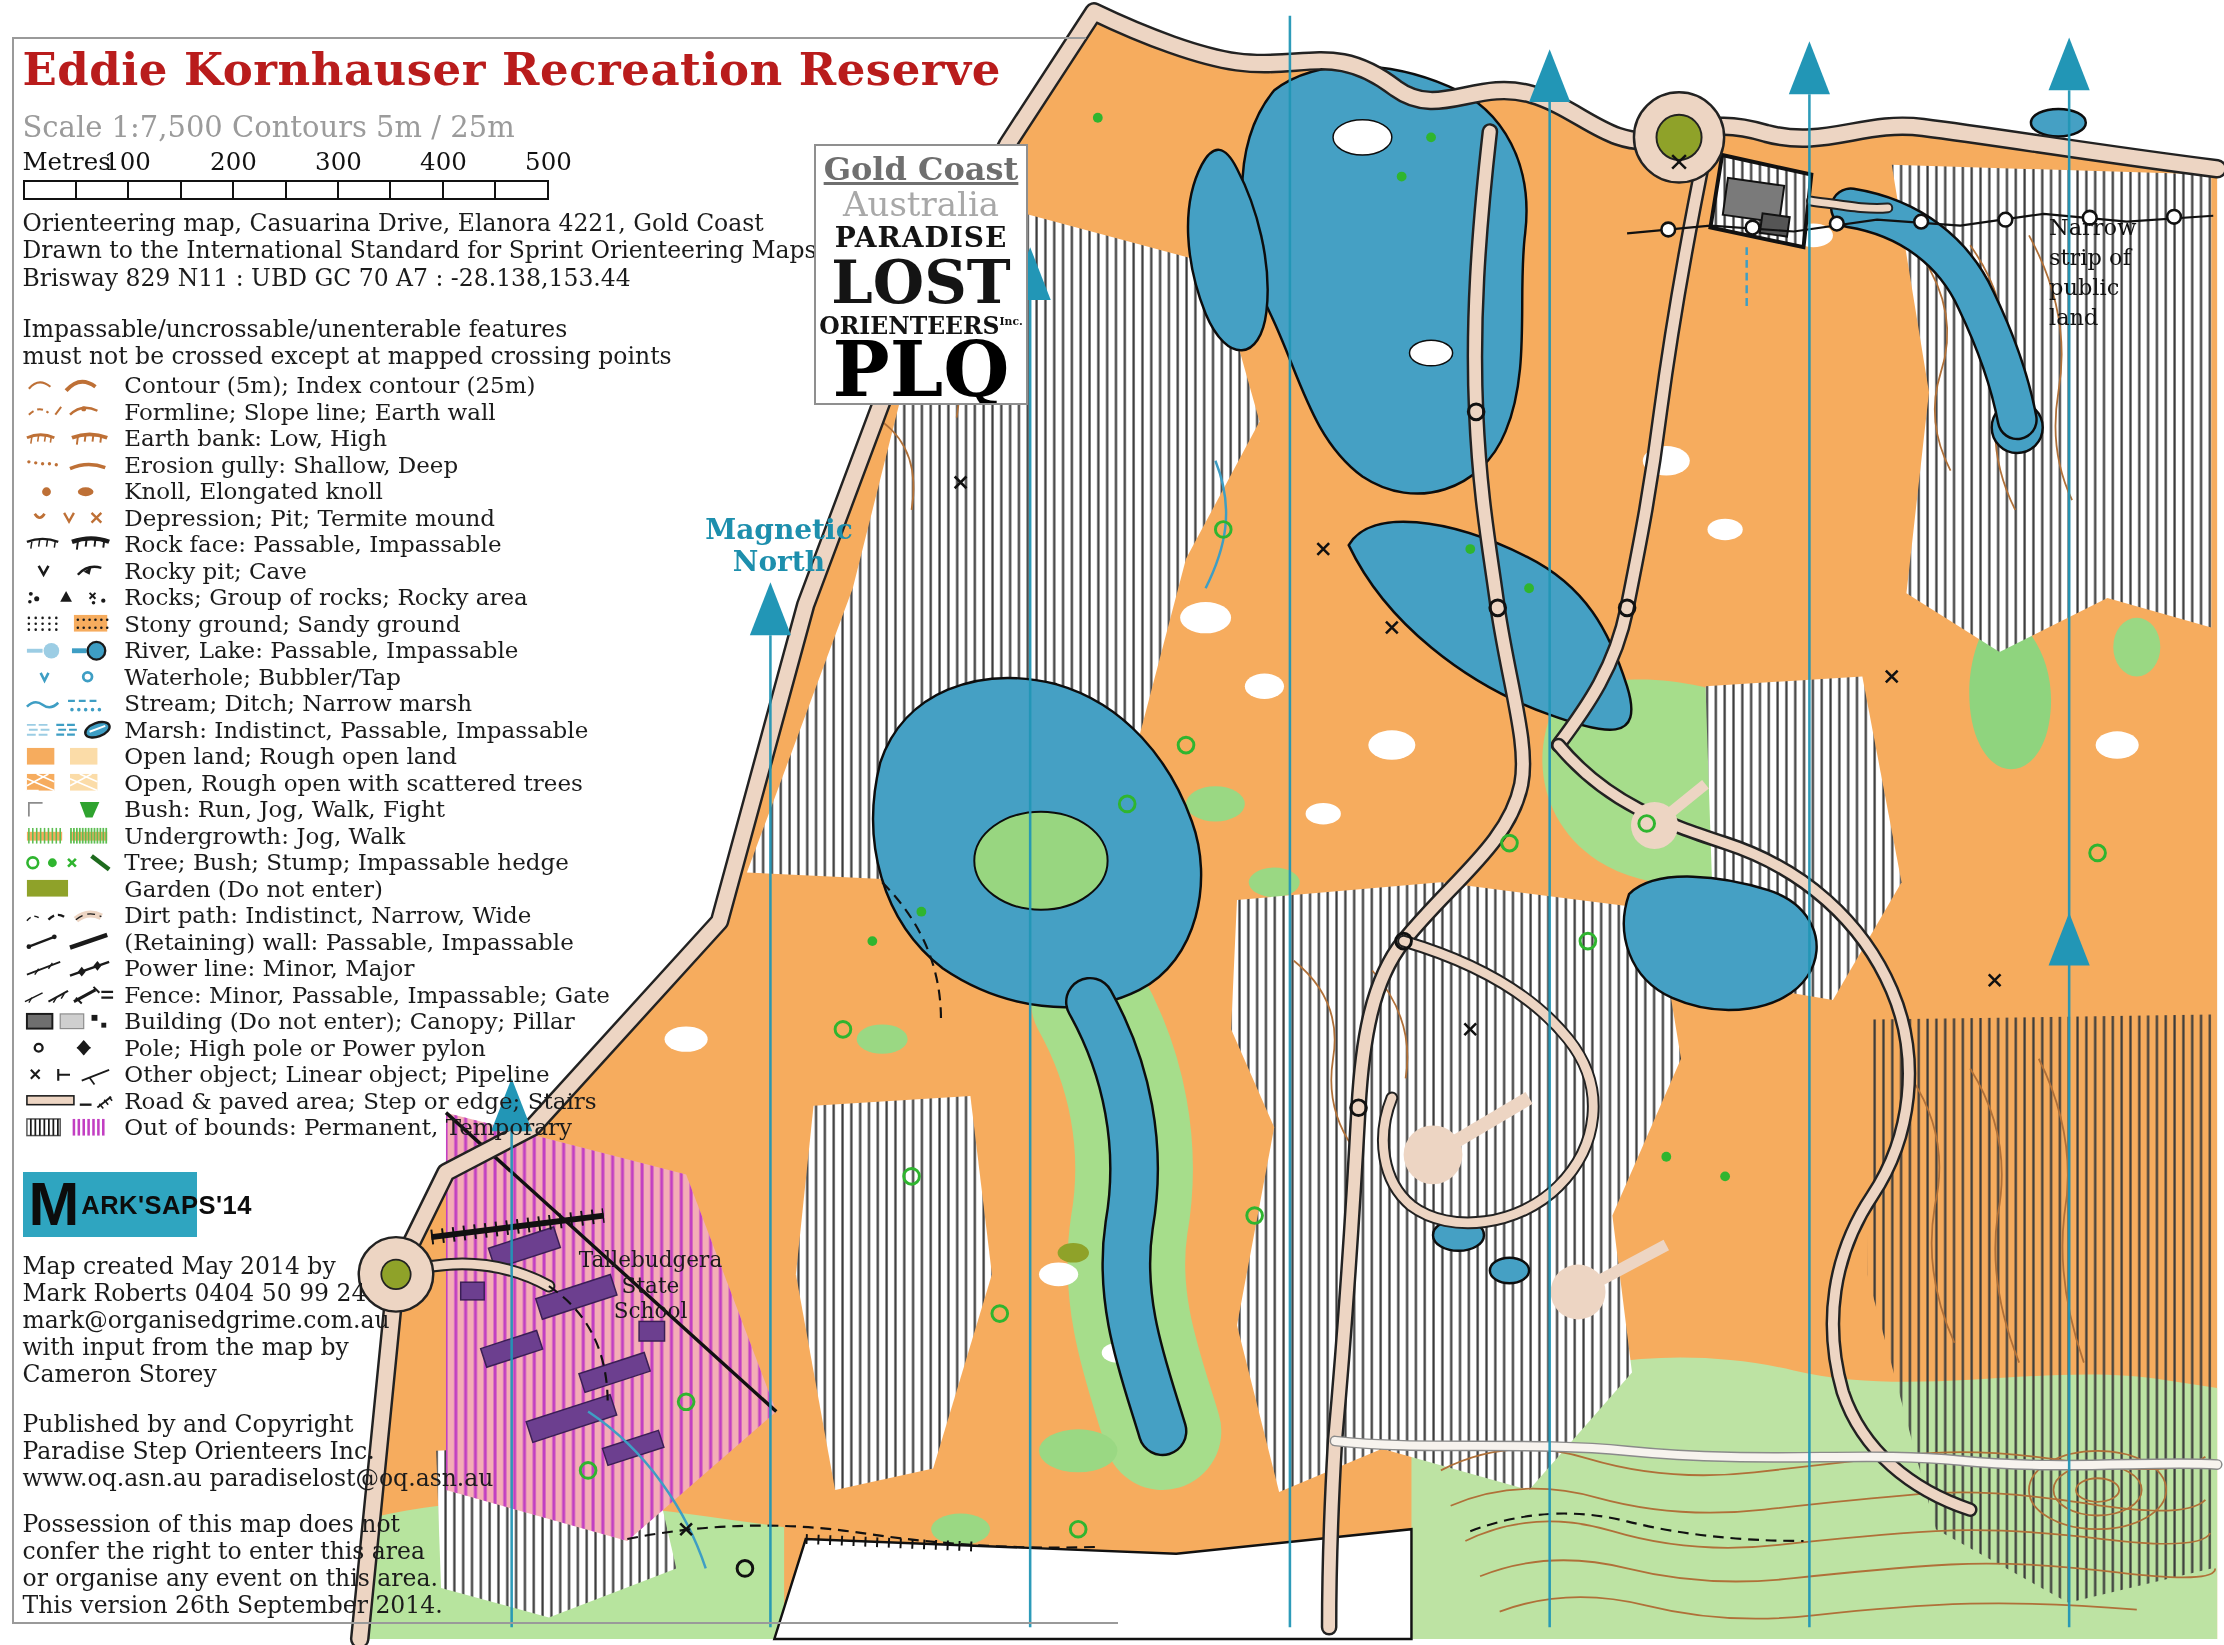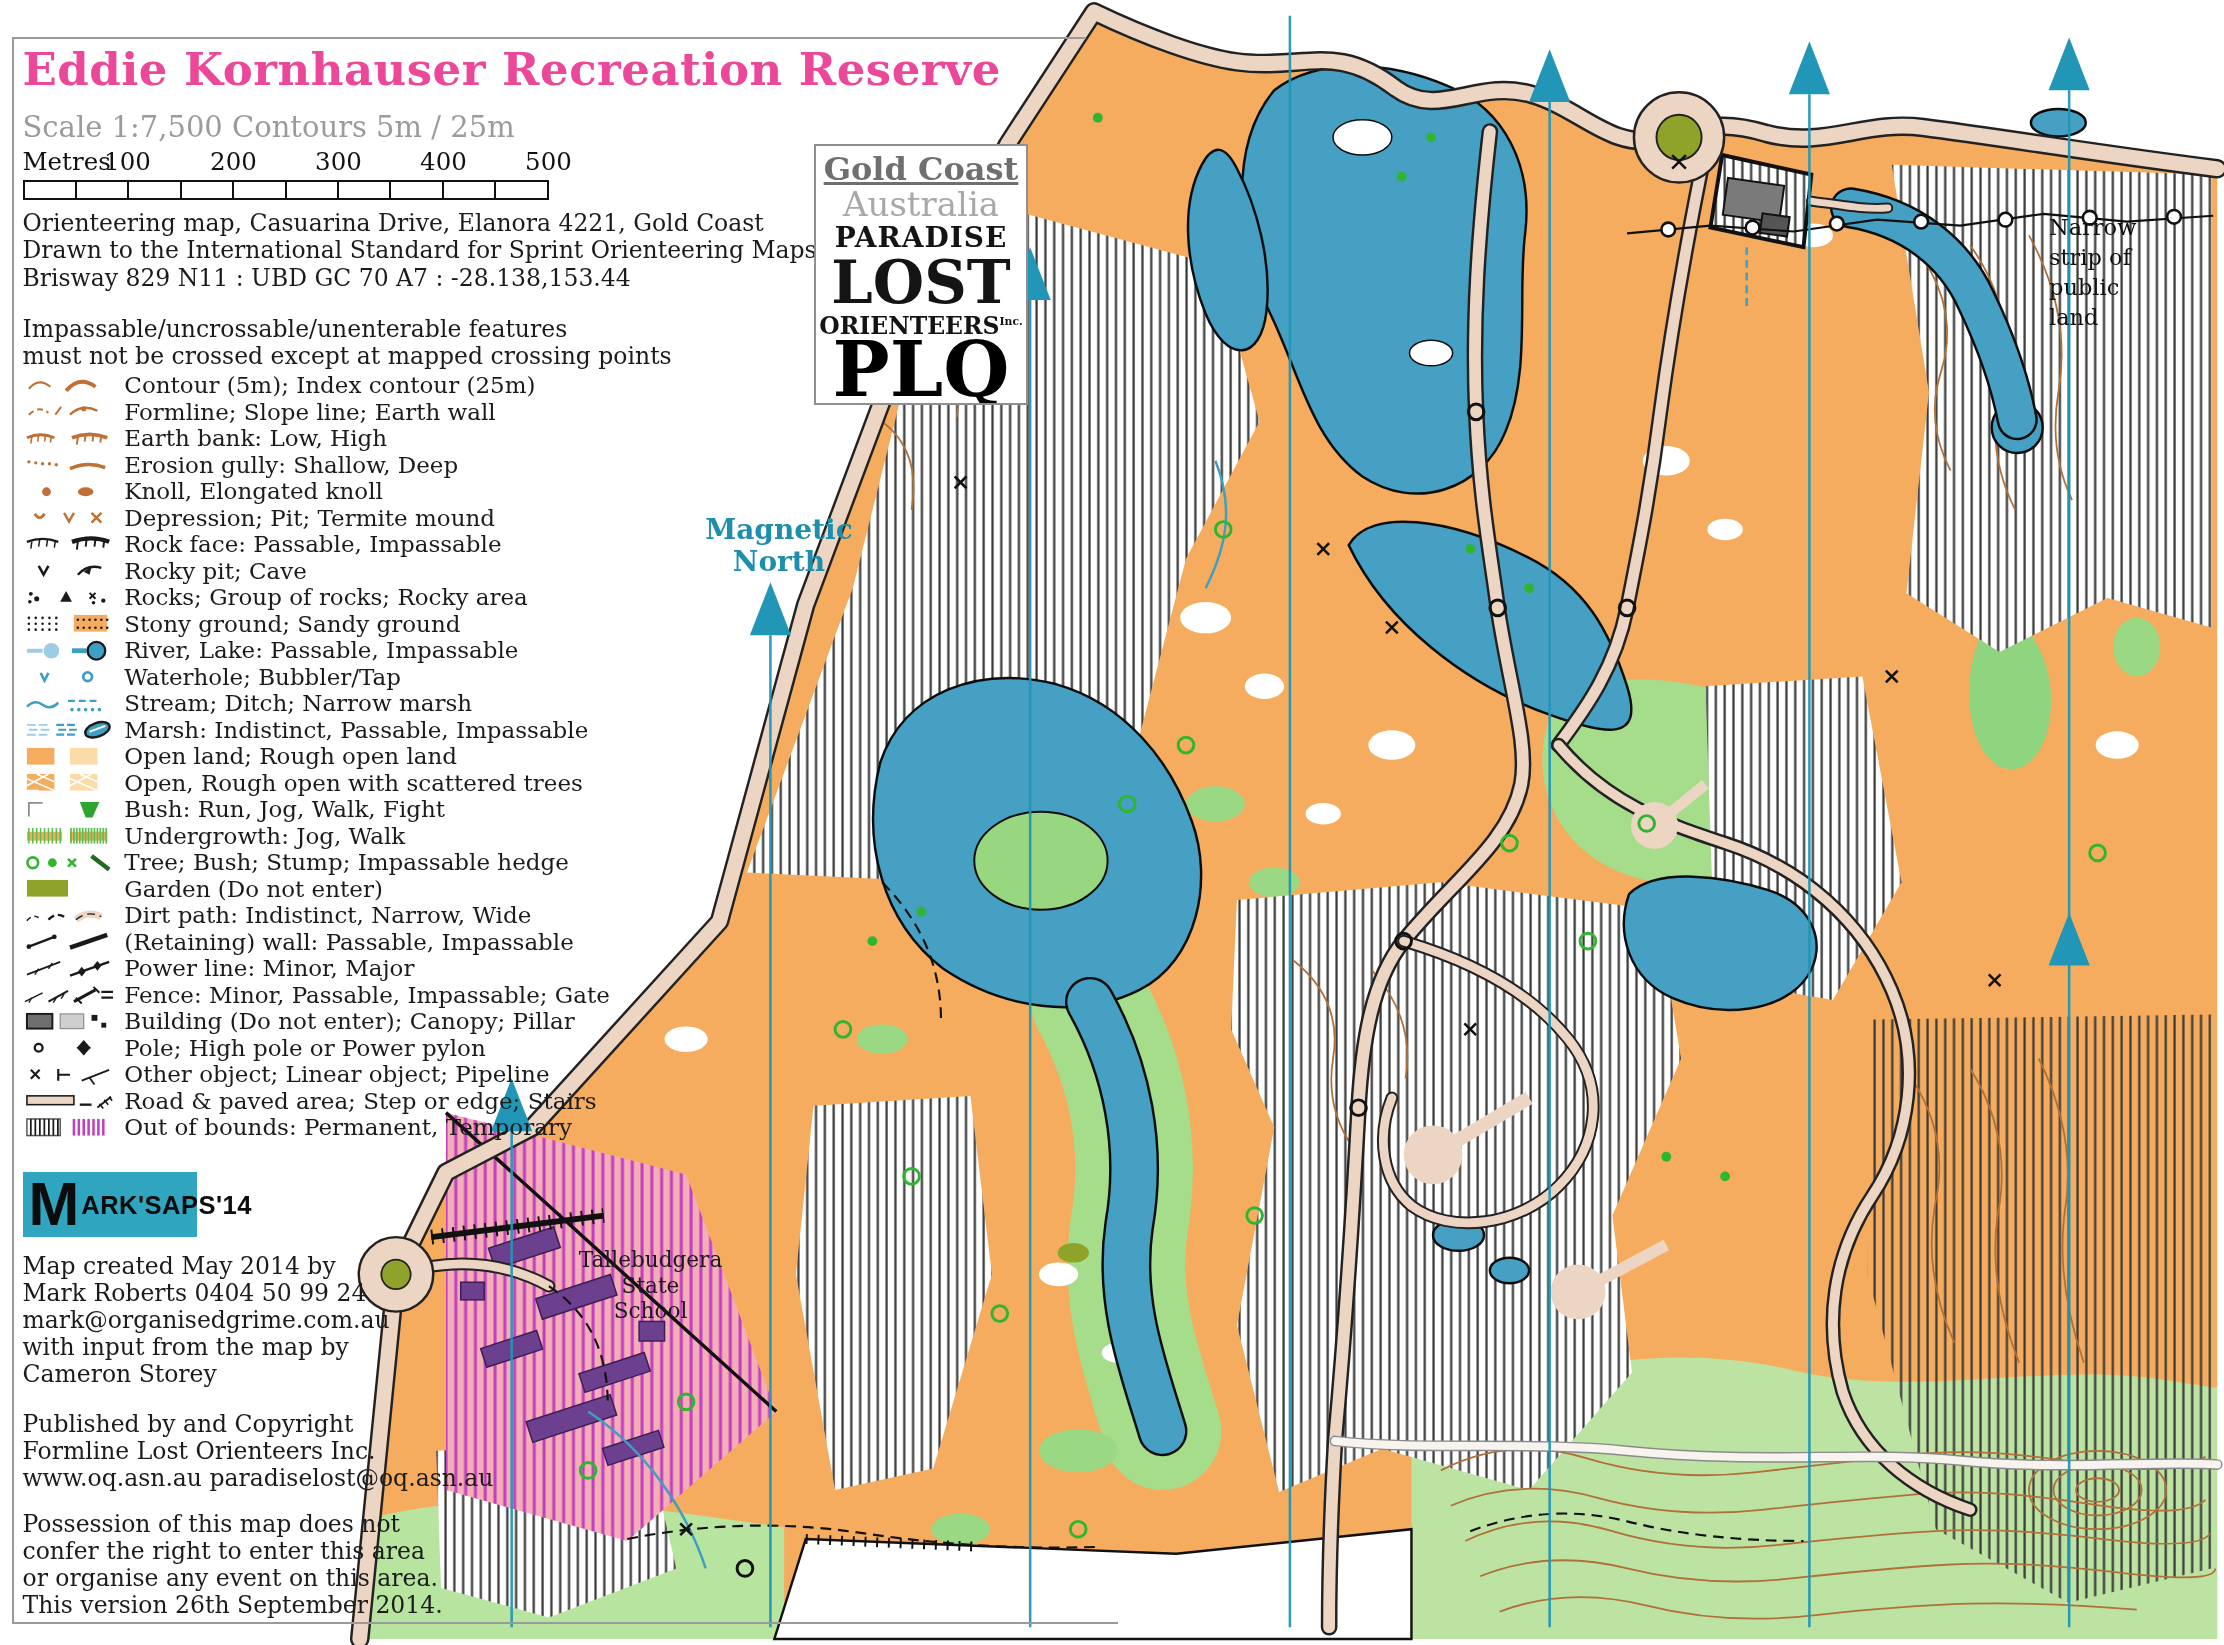--- a/index.html
+++ b/index.html
@@ -1,21 +1,21 @@
 <!DOCTYPE html>
 <html><head>
 <meta charset="utf-8">
 <style>
   html,body{margin:0;padding:0;background:#fff;}
   .page{position:relative;width:2225px;height:1646px;background:#fff;overflow:hidden;
         font-family:"DejaVu Serif", serif;color:#1b1b1b;}
   .map-svg{position:absolute;left:0;top:0;width:2225px;height:1646px;}
   .frame{position:absolute;background:#9a9a9a;}
   .abs{position:absolute;}
-  .title{left:22.5px;top:43px;font-size:45px;font-weight:bold;color:#ec4899;letter-spacing:0.5px;white-space:nowrap;}
+  .title{left:22.5px;top:43px;font-size:45px;font-weight:bold;color:#b91c1c;letter-spacing:0.5px;white-space:nowrap;}
   .scaleline{left:22.5px;top:110px;font-size:29px;color:#9b9b9b;white-space:nowrap;}
   .metresrow{left:22.5px;top:147px;width:549px;height:27.4px;font-size:24.5px;color:#111;}
   .metresrow span{position:absolute;top:0;}
   .scalebar{left:22.5px;top:180px;width:526px;height:19.6px;border:2.9px solid #111;display:flex;box-sizing:border-box;}
   .scalebar .cell{flex:1;border-right:2px solid #111;background:#fff;}
   .scalebar .cell:last-child{border-right:none;}
   .infoblock{left:22.5px;top:210px;font-size:23.5px;line-height:27.4px;white-space:nowrap;}
   .noteblock{left:22.5px;top:316px;font-size:23.5px;line-height:27.4px;white-space:nowrap;}
   .legend{left:22.5px;top:372px;}
   .legend-row{display:flex;align-items:center;height:26.5px;}
@@ -745,21 +745,21 @@
 
   <div class="abs credits">
     <div>Map created May 2014 by</div>
     <div>Mark Roberts  0404 50 99 24</div>
     <div>mark@organisedgrime.com.au</div>
     <div>with input from the map by</div>
     <div>Cameron Storey</div>
   </div>
   <div class="abs publisher">
     <div>Published by and Copyright</div>
-    <div>Formline Lost Orienteers Inc.</div>
+    <div>Paradise Step Orienteers Inc.</div>
     <div>www.oq.asn.au  paradiselost@oq.asn.au</div>
   </div>
   <div class="abs disclaimer">
     <div>Possession of this map does not</div>
     <div>confer the right to enter this area</div>
     <div>or organise any event on this area.</div>
     <div>This version 26th September 2014.</div>
   </div>
 
   <div class="abs magnorth">

